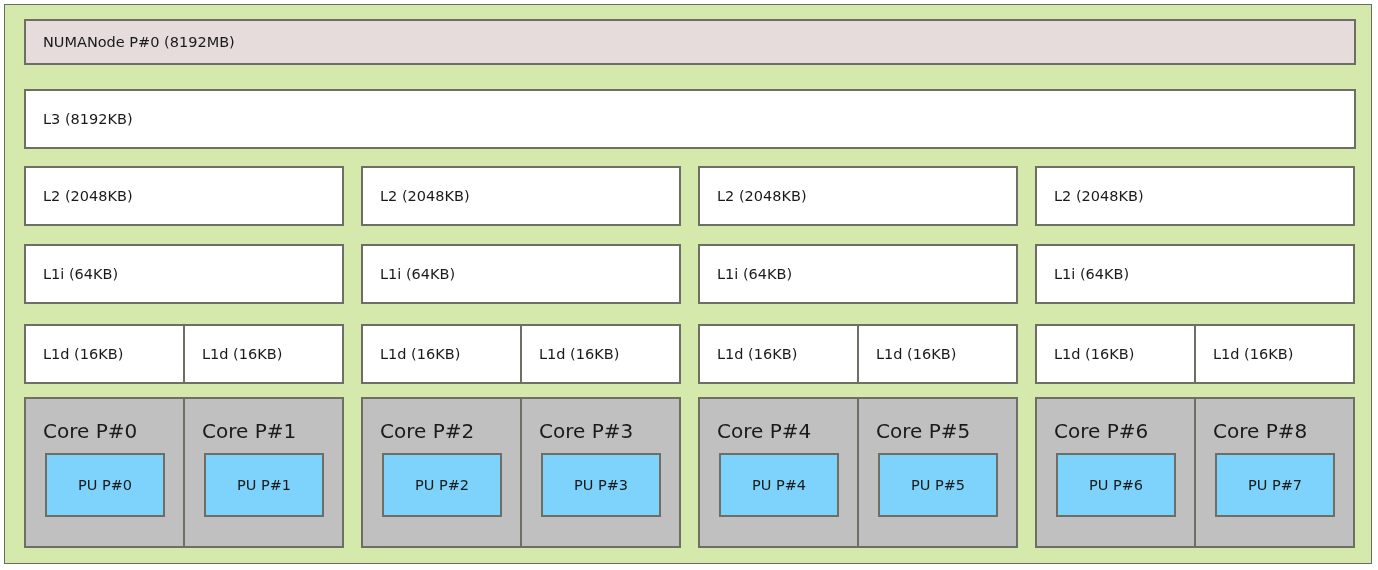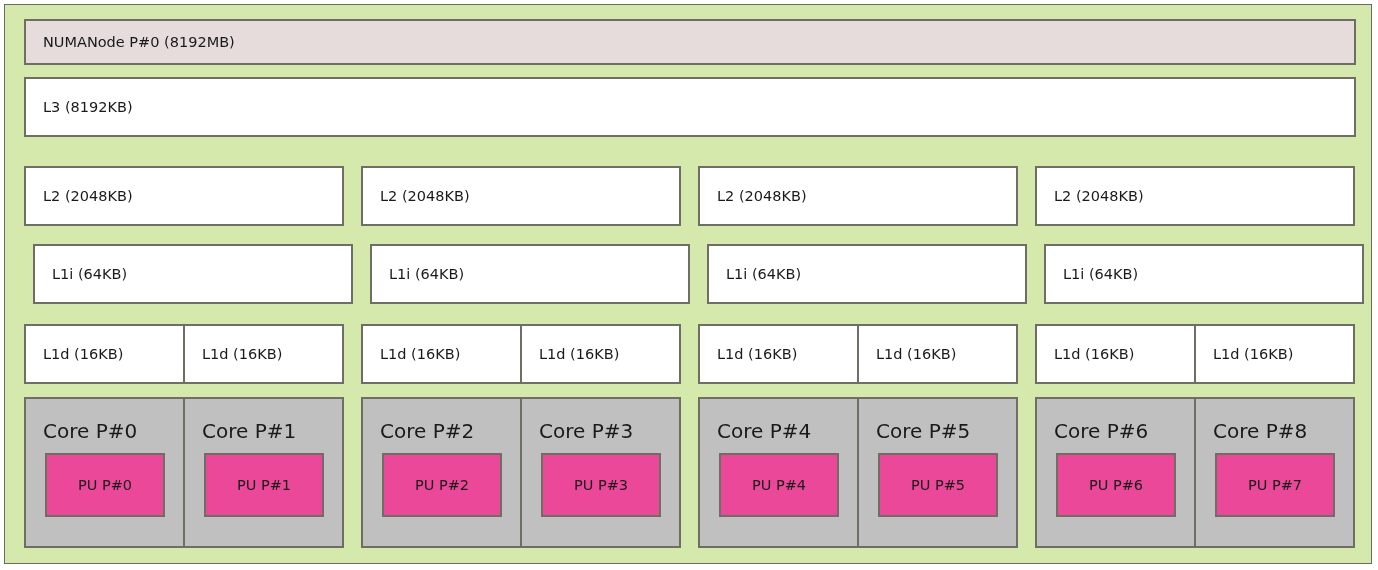--- a/index.html
+++ b/index.html
@@ -59,37 +59,36 @@
     top: 14px;
     width: 1332px;
     height: 46px;
     background: #e6dcdc;
     padding-left: 48px;
   }
 
   
   .l3 {
     left: 19px;
-    top: 72px;
+    top: 84px;
     width: 1332px;
     height: 60px;
   }
 
   
   .l2 {
     top: 161px;
     width: 320px;
     height: 60px;
     padding-left: 47px;
   }
   .l1i {
     top: 239px;
     width: 320px;
     height: 60px;
-    margin-left: 9px;
   }
 
   
   .l1d-left {
     top: 319px;
     width: 161px;
     height: 60px;
   }
   .l1d-right {
     top: 319px;
@@ -115,21 +114,21 @@
 
   
   .pu {
     position: absolute;
     left: 19px;
     top: 54px;
     width: 120px;
     height: 64px;
     box-sizing: border-box;
     border: 2px solid #6e6e64;
-    background: #ec4899;
+    background: #7dd3fc;
   }
   .pu-label {
     position: absolute;
     left: 0;
     right: 0;
     top: 50%;
     transform: translateY(-50%);
     text-align: center;
     font-size: 14.5px;
     color: #1a1a1a;

